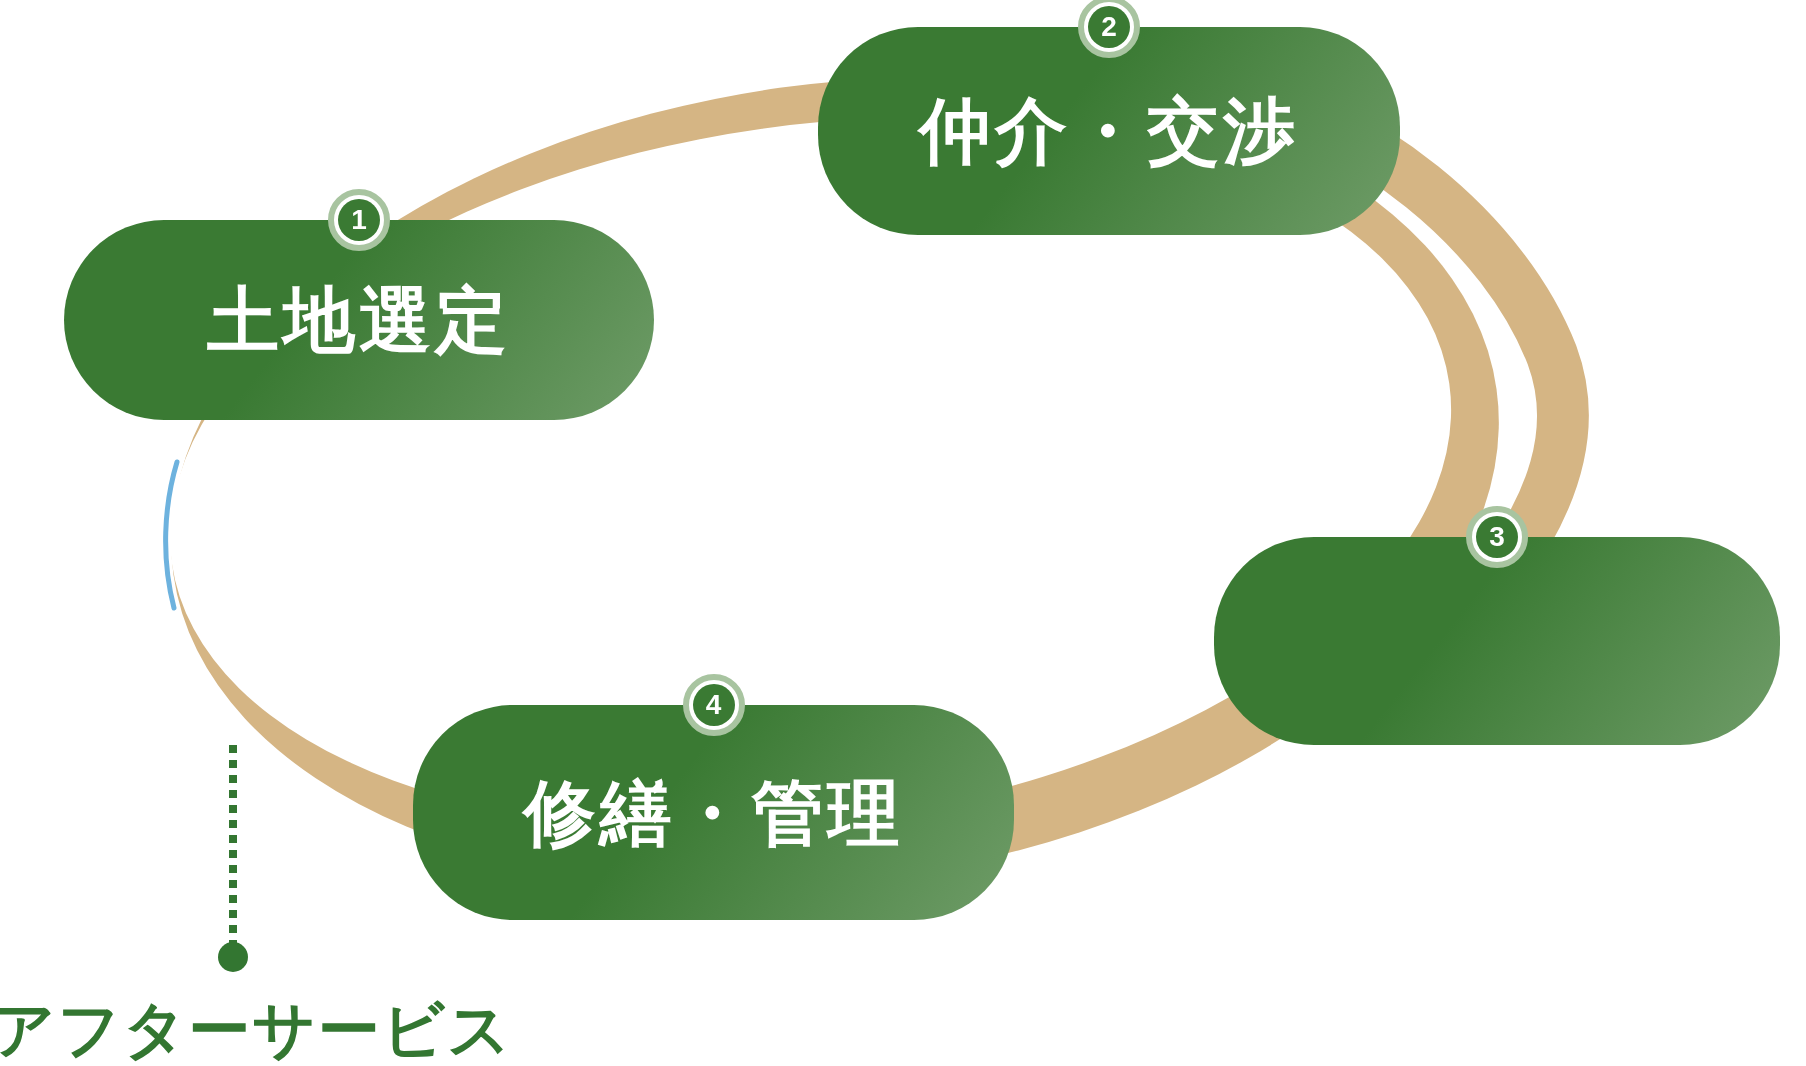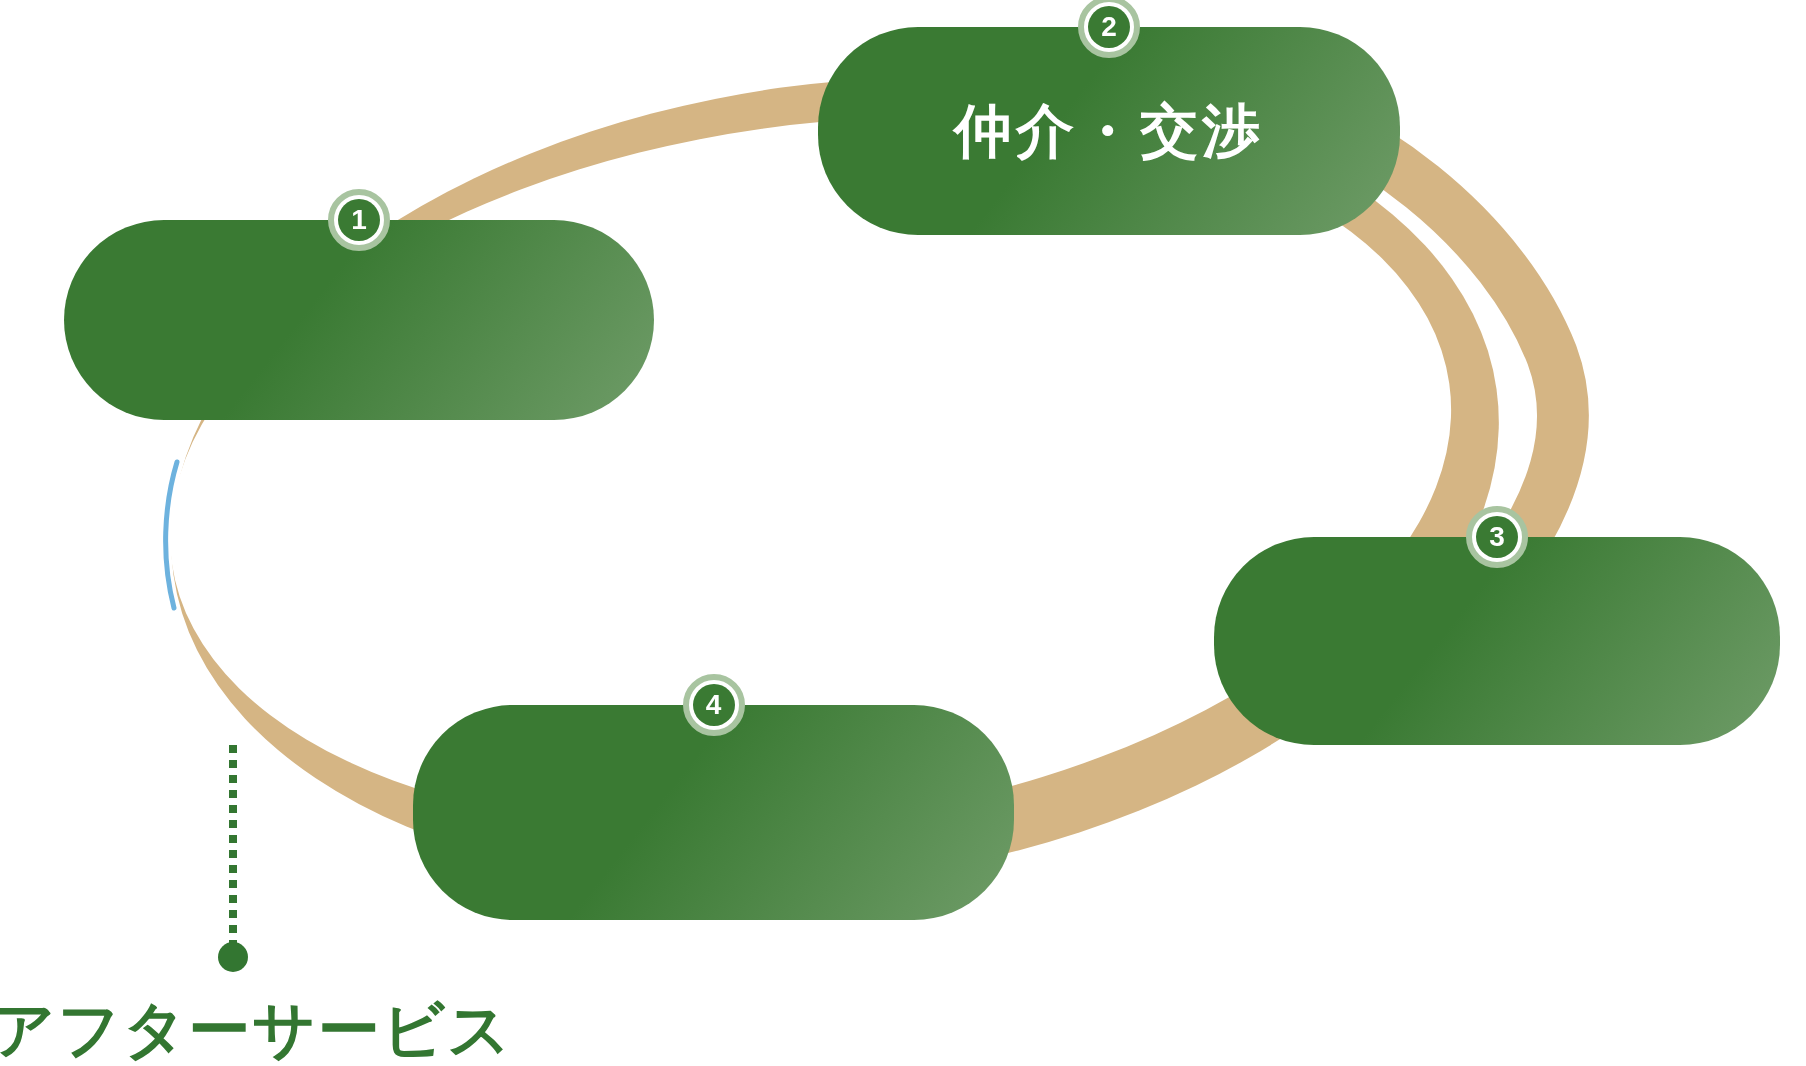--- a/index.html
+++ b/index.html
@@ -13,21 +13,21 @@
   #swoosh .tanstroke{fill:none;stroke:var(--loop-tan);stroke-width:52px;stroke-linecap:butt;}
   #swoosh .bluestroke{fill:none;stroke:var(--accent-blue);stroke-width:5px;stroke-linecap:round;}
 
   .step{
     position:absolute;
     background:linear-gradient(128deg,var(--green-dark) 42%,var(--green-grad-light) 100%);
     border-radius:100px;
     display:flex;align-items:center;justify-content:center;
   }
   .step-label{
-    color:#ffffff;font-size:58px;font-weight:800;letter-spacing:4px;white-space:nowrap;
+    color:#ffffff;font-size:72px;font-weight:800;letter-spacing:4px;white-space:nowrap;
     text-align:center;line-height:1;
   }
   #step-1{left:64px;top:220px;width:590px;height:200px;}
   #step-2{left:818px;top:27px;width:582px;height:208px;}
   #step-3{left:1214px;top:537px;width:566px;height:208px;}
   #step-4{left:413px;top:705px;width:601px;height:215px;}
 
   .badge{
     position:absolute;left:50%;top:0;transform:translate(-50%,-50%);
     box-sizing:border-box;width:62px;height:62px;border-radius:50%;
@@ -65,38 +65,40 @@
       <ellipse class="wht" cx="812" cy="470" rx="645" ry="348"></ellipse>
     </g>
     <path class="tanstroke" d="M 1200 80 C 1370 118, 1505 235, 1552 355 C 1578 425, 1560 505, 1478 602"></path>
     <path class="bluestroke" d="M 177 462 C 164 505, 161 558, 174 608"></path>
   </svg>
 
   <div class="step" id="step-1">
     <div class="badge">
       <div class="badge-core">1</div>
     </div>
+    <div class="step-label">土地選定</div>
   </div>
 
   <div class="step" id="step-2">
     <div class="badge">
       <div class="badge-core">2</div>
     </div>
     <div class="step-label">仲介・交渉</div>
   </div>
 
   <div class="step" id="step-3">
     <div class="badge">
       <div class="badge-core">3</div>
     </div>
   </div>
 
   <div class="step" id="step-4">
     <div class="badge">
       <div class="badge-core">4</div>
     </div>
+    <div class="step-label">修繕・管理</div>
   </div>
 
   <div id="after-dotted-line"></div>
   <div id="after-dot"></div>
   <div id="after-label">アフターサービス</div>
 
 </div>
 
 </body></html>

